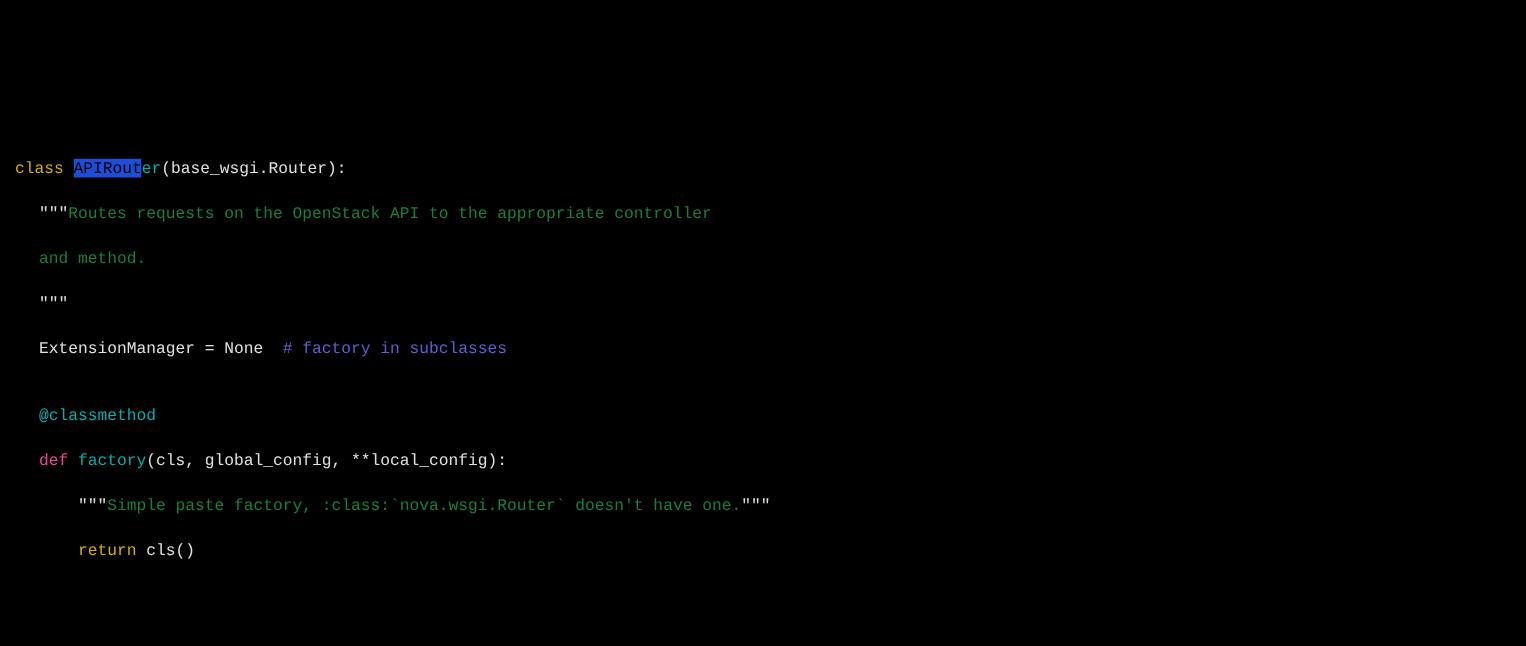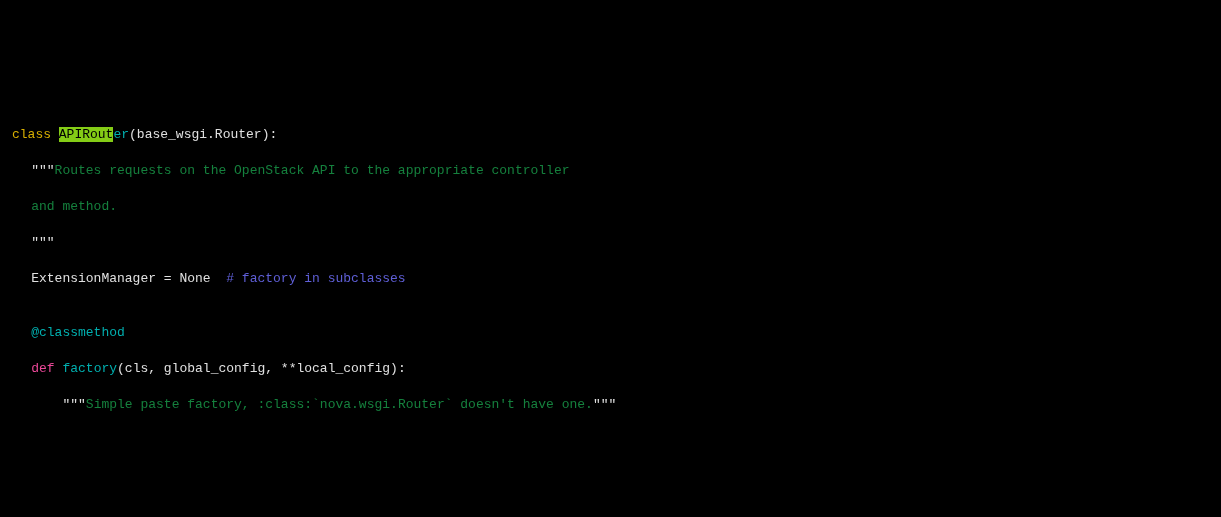--- a/index.html
+++ b/index.html
@@ -16,21 +16,21 @@
     overflow: hidden;
   }
   .code-area {
     padding: 0;
   }
   .line { display: block; }
   .kw-class { color: #d7af00; padding-left: 12px; }
   .kw-def { color: #ec4899; }
   .kw-return { color: #d7af00; }
   .fn-name { color: #00afaf; }
-  .hl-yellow { background: #84cc16; color: #000000; }
+  .hl-yellow { background: #1d4ed8; color: #000000; }
   .decorator { color: #00afaf; text-align: right; }
   .docstring { color: #15803d; }
   .docquotes { color: #e0e0e0; }
   .comment { color: #5f5fd7; }
   .plain { color: #e0e0e0; }
 </style>
 </head>
 <body>
 
 
@@ -39,20 +39,21 @@
 <span class="line"> </span>
 <span class="line"><span class="kw-class">class </span><span class="hl-yellow">APIRout</span><span class="fn-name">er</span><span class="plain">(base_wsgi.Router):</span></span>
 <span class="line"><span class="docquotes">    """</span><span class="docstring">Routes requests on the OpenStack API to the appropriate controller</span></span>
 <span class="line"><span class="docstring">    and method.</span></span>
 <span class="line"><span class="docquotes">    """</span></span>
 <span class="line"><span class="plain">    ExtensionManager = None</span><span class="comment">  # factory in subclasses</span></span>
 <span class="line"></span>
 <span class="line"><span class="decorator">    @classmethod</span></span>
 <span class="line"><span class="kw-def">    def </span><span class="fn-name">factory</span><span class="plain">(cls, global_config, **local_config):</span></span>
 <span class="line"><span class="docquotes">        """</span><span class="docstring">Simple paste factory, :class:`nova.wsgi.Router` doesn't have one.</span><span class="docquotes">"""</span></span>
+<span class="line"><span class="kw-return">        return </span><span class="plain">cls()</span></span>
 <span class="line"></span>
 
 
 
 
 
 <span class="line"></span>
 
 
 

